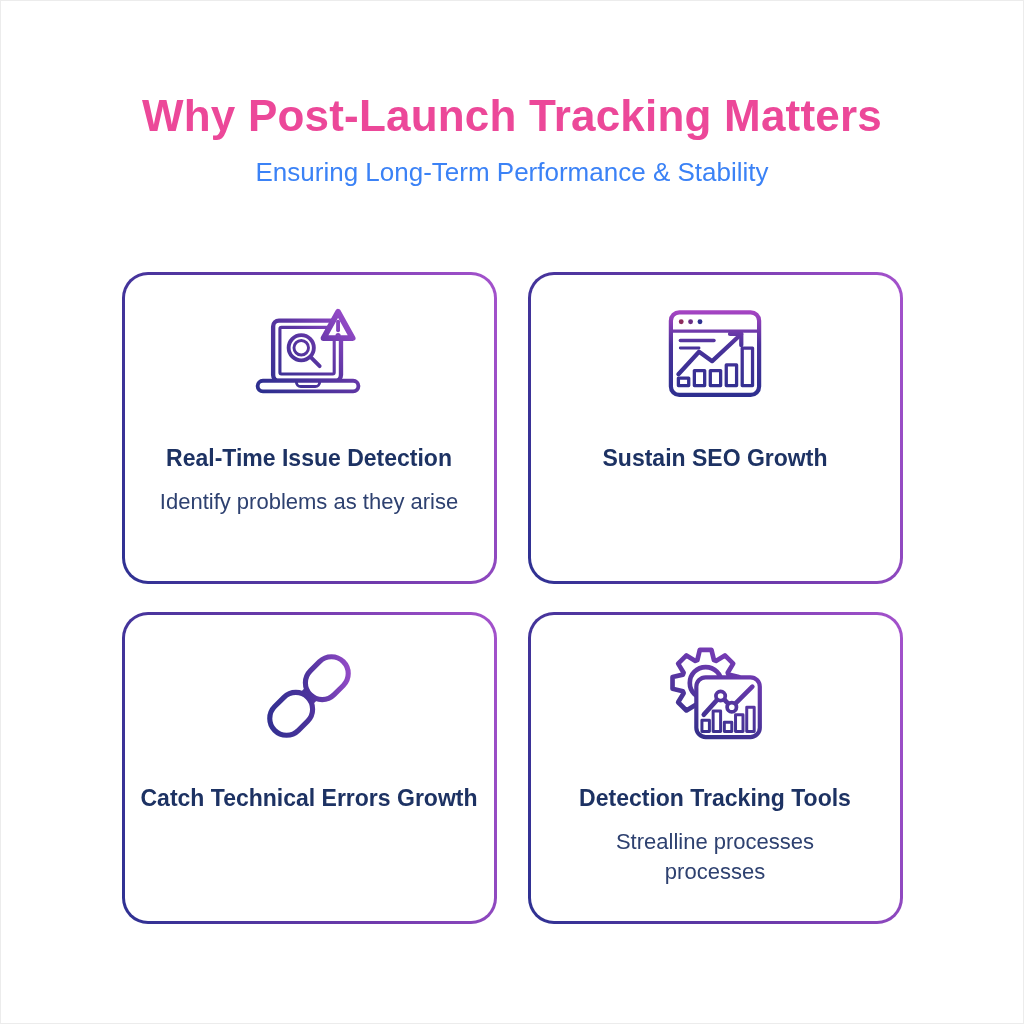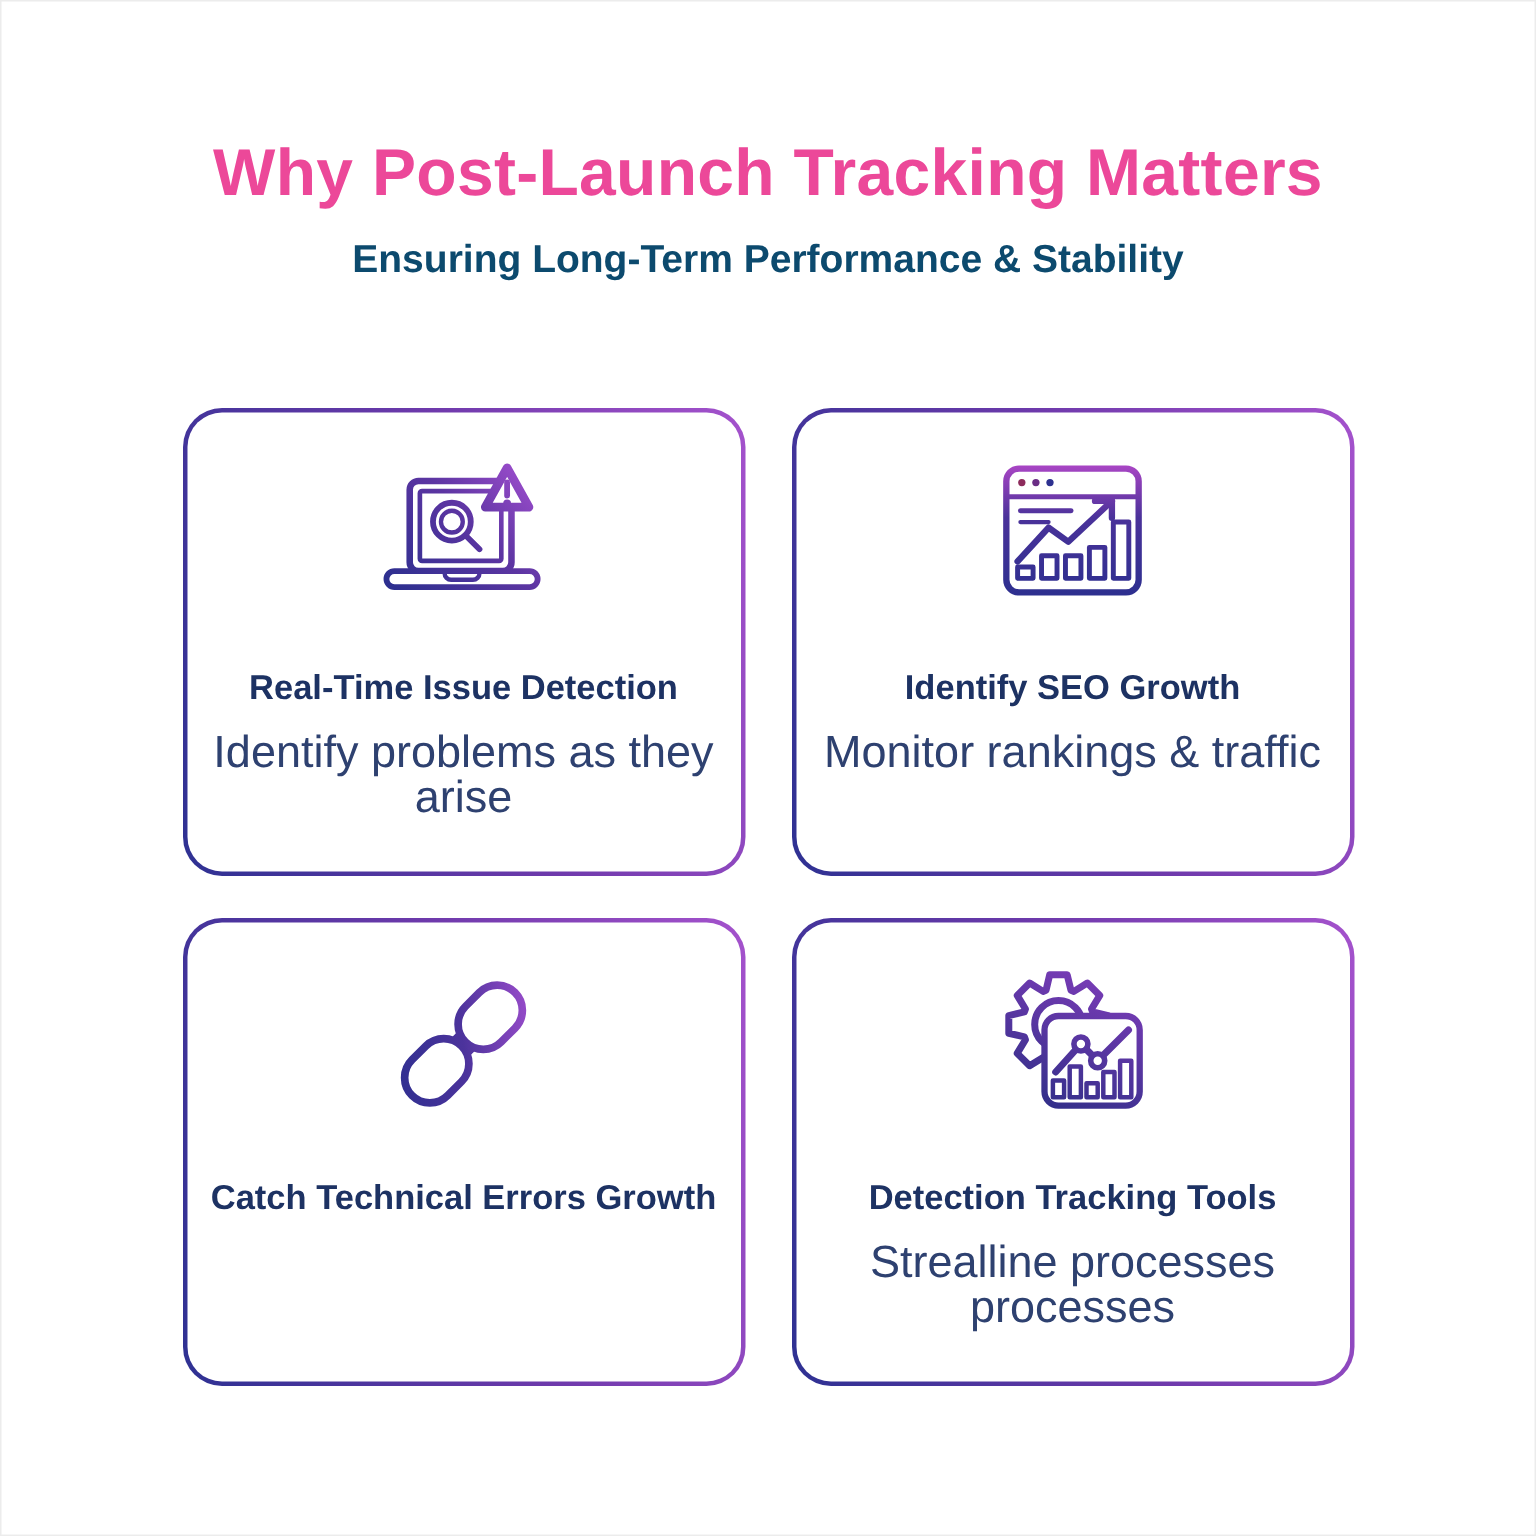--- a/index.html
+++ b/index.html
@@ -20,22 +20,22 @@
   .header { text-align: center; padding-top: 90px; }
   .title {
     font-size: 44px;
     font-weight: 700;
     color: #ec4899;
     letter-spacing: 0.2px;
   }
   .subtitle {
     margin-top: 16px;
     font-size: 26px;
-    font-weight: 700;
-    color: #0c4a6e;
+    font-weight: 400;
+    color: #3b82f6;
   }
   .grid {
     width: 781px;
     margin: 0 auto;
     margin-top: 84px;
     display: grid;
     grid-template-columns: 375px 375px;
     column-gap: 31px;
     row-gap: 28px;
   }
@@ -64,21 +64,21 @@
   }
   .card-title {
     margin-top: 32px;
     font-size: 23px;
     font-weight: 700;
     color: #1d3263;
     text-align: center;
   }
   .card-desc {
     margin-top: 15px;
-    font-size: 30px;
+    font-size: 22px;
     font-weight: 400;
     color: #2e4170;
     text-align: center;
     line-height: 30px;
     max-width: 340px;
   }
   .card.wrap-narrow .card-desc { max-width: 280px; }
   svg { display: block; }
 </style>
 </head>
@@ -145,22 +145,21 @@
               <rect x="26" y="76" width="11" height="8" stroke-width="3.5"></rect>
               <rect x="43" y="68" width="11" height="16" stroke-width="3.5"></rect>
               <rect x="60" y="68" width="11" height="16" stroke-width="3.5"></rect>
               <rect x="77" y="62" width="11" height="22" stroke-width="3.5"></rect>
               <rect x="94" y="44" width="11" height="40" stroke-width="3.5"></rect>
               <path d="M26,72 L48,48 L62,58 L93,29" stroke-width="4.5"></path>
               <path d="M81,29 H93 V41" stroke-width="4.5"></path>
             </g>
           </svg>
         </div>
-        <div class="card-title">Identify SEO Growth</div>
-        <div class="card-desc">Monitor rankings &amp; traffic</div>
+        <div class="card-title">Sustain SEO Growth</div>
       </div>
     </div>
 
     <div class="card wrap-narrow">
       <div class="card-inner">
         <div class="icon-box">
           <svg width="112" height="112" viewBox="0 0 120 120">
             <defs>
               <linearGradient id="g3" gradientUnits="userSpaceOnUse" x1="25" y1="105" x2="95" y2="15">
                 <stop offset="0" stop-color="#2d2f8f"></stop>

